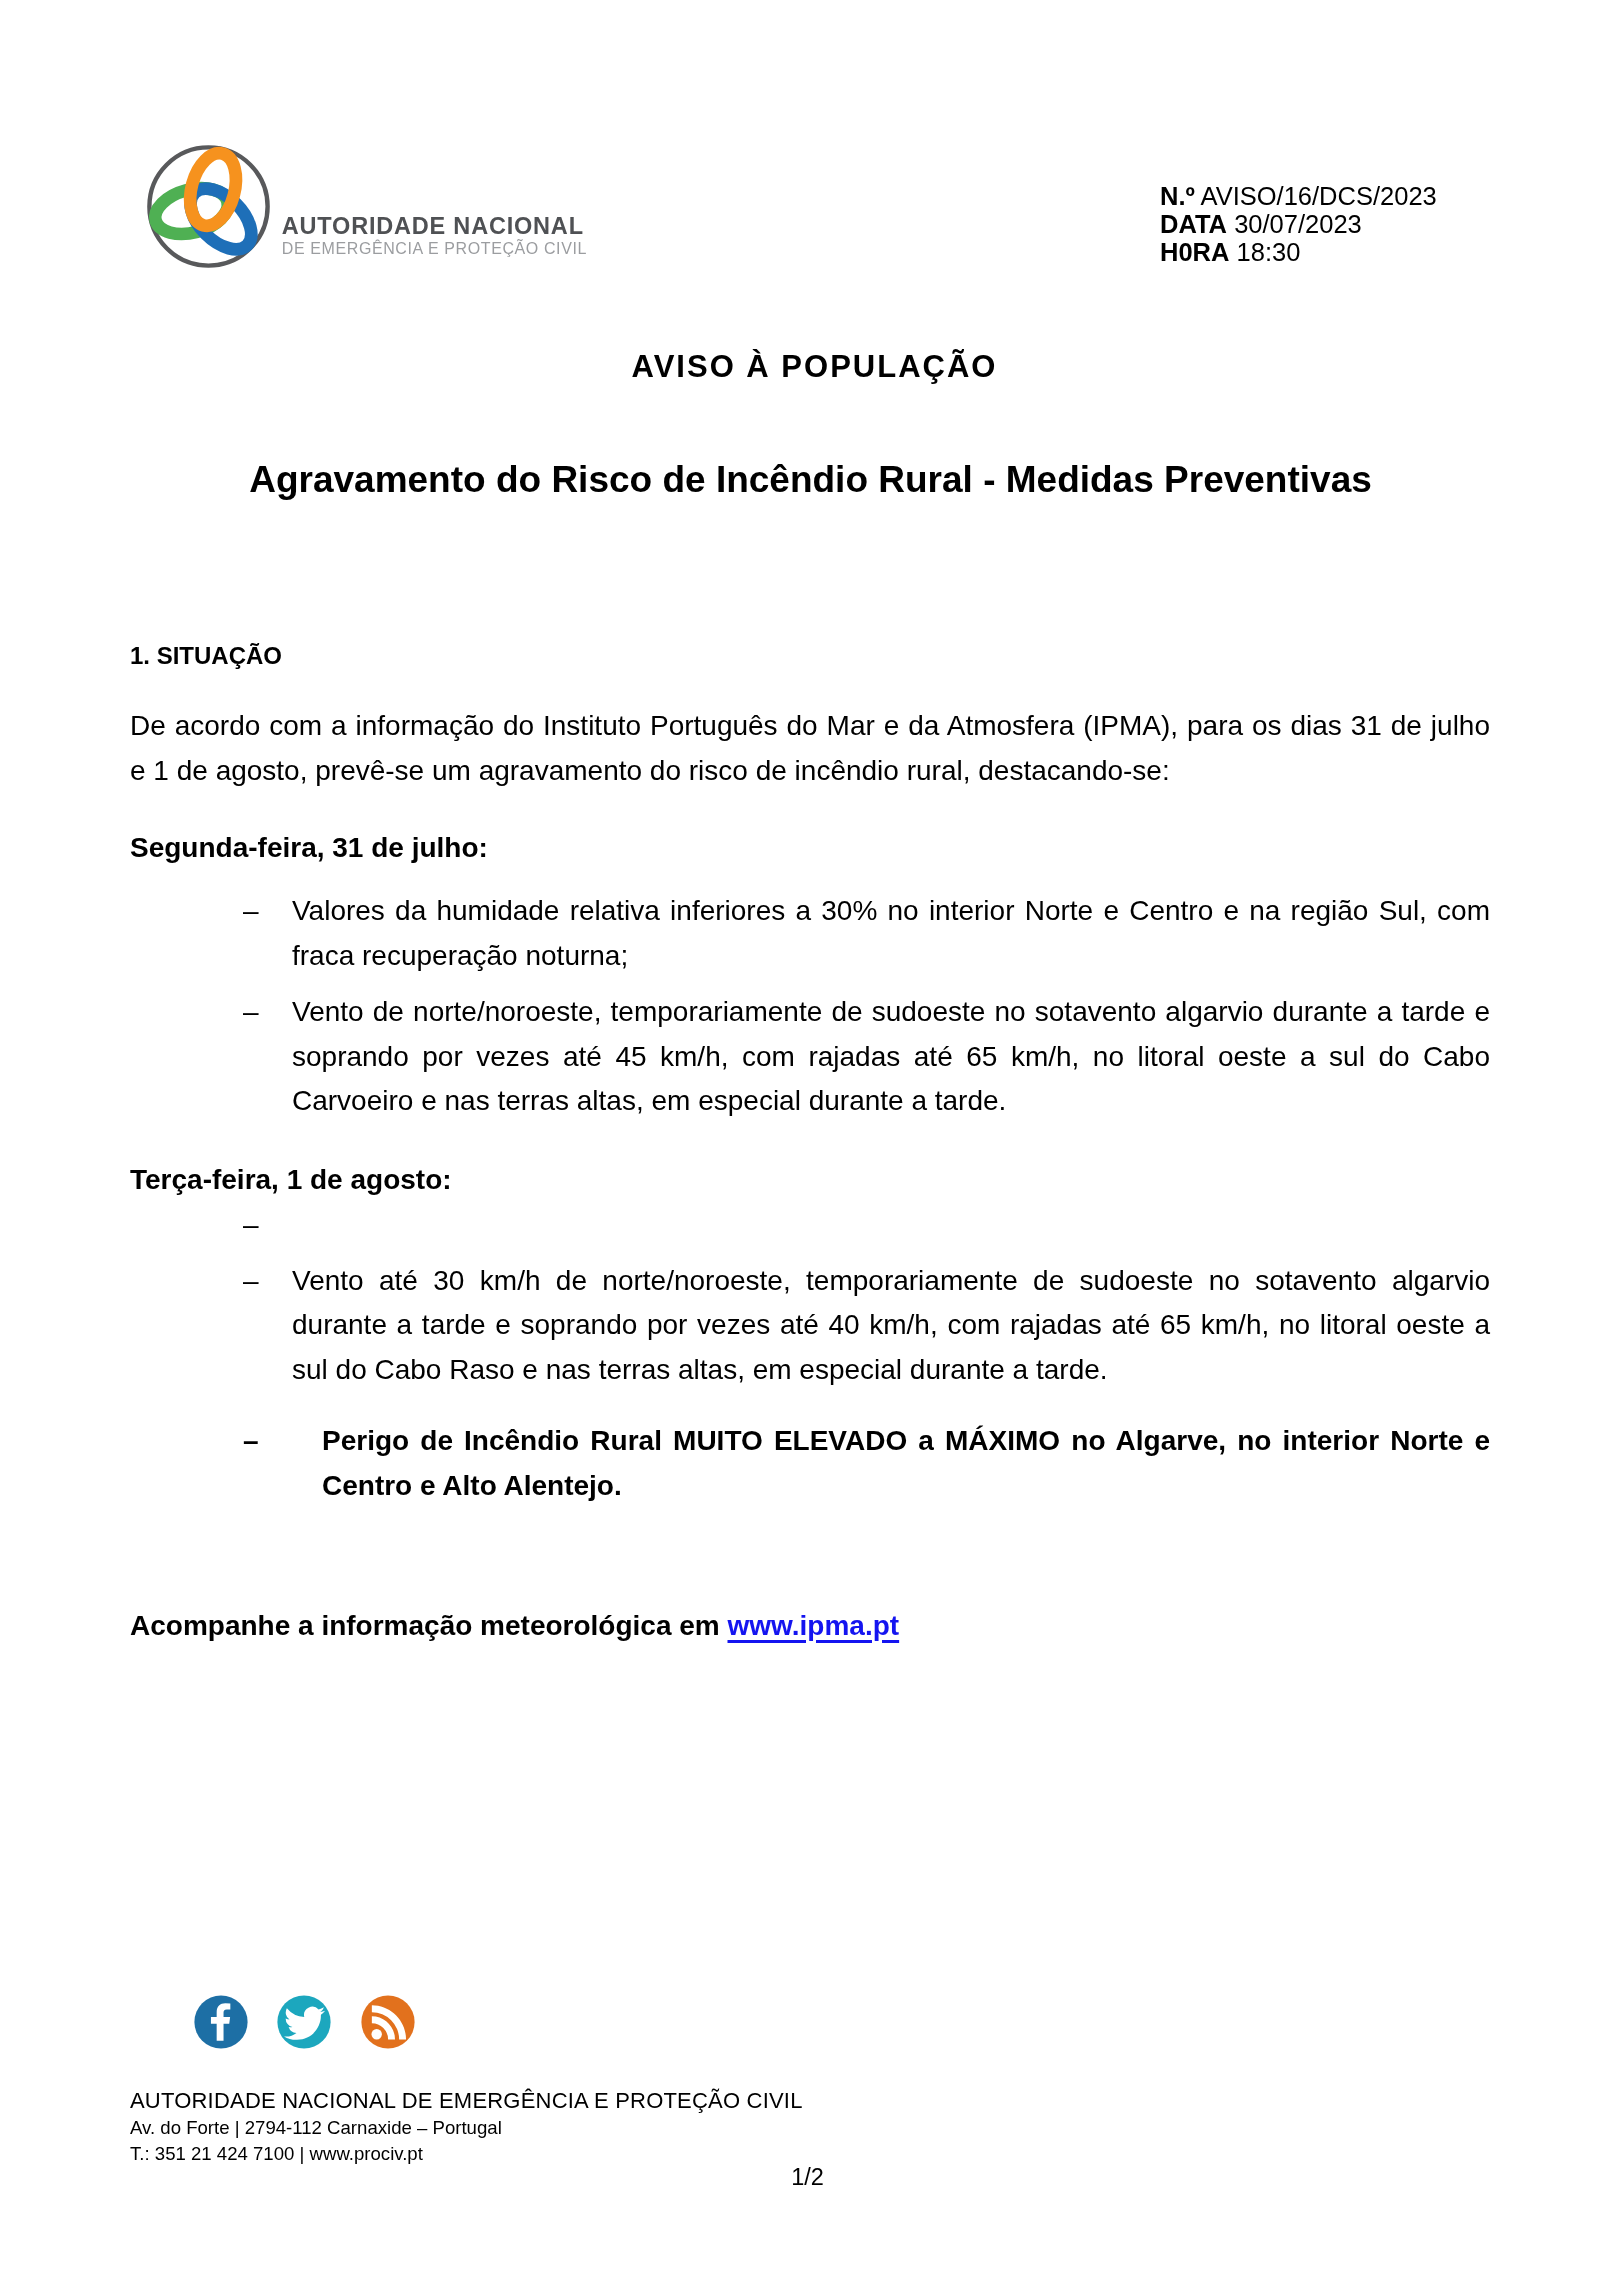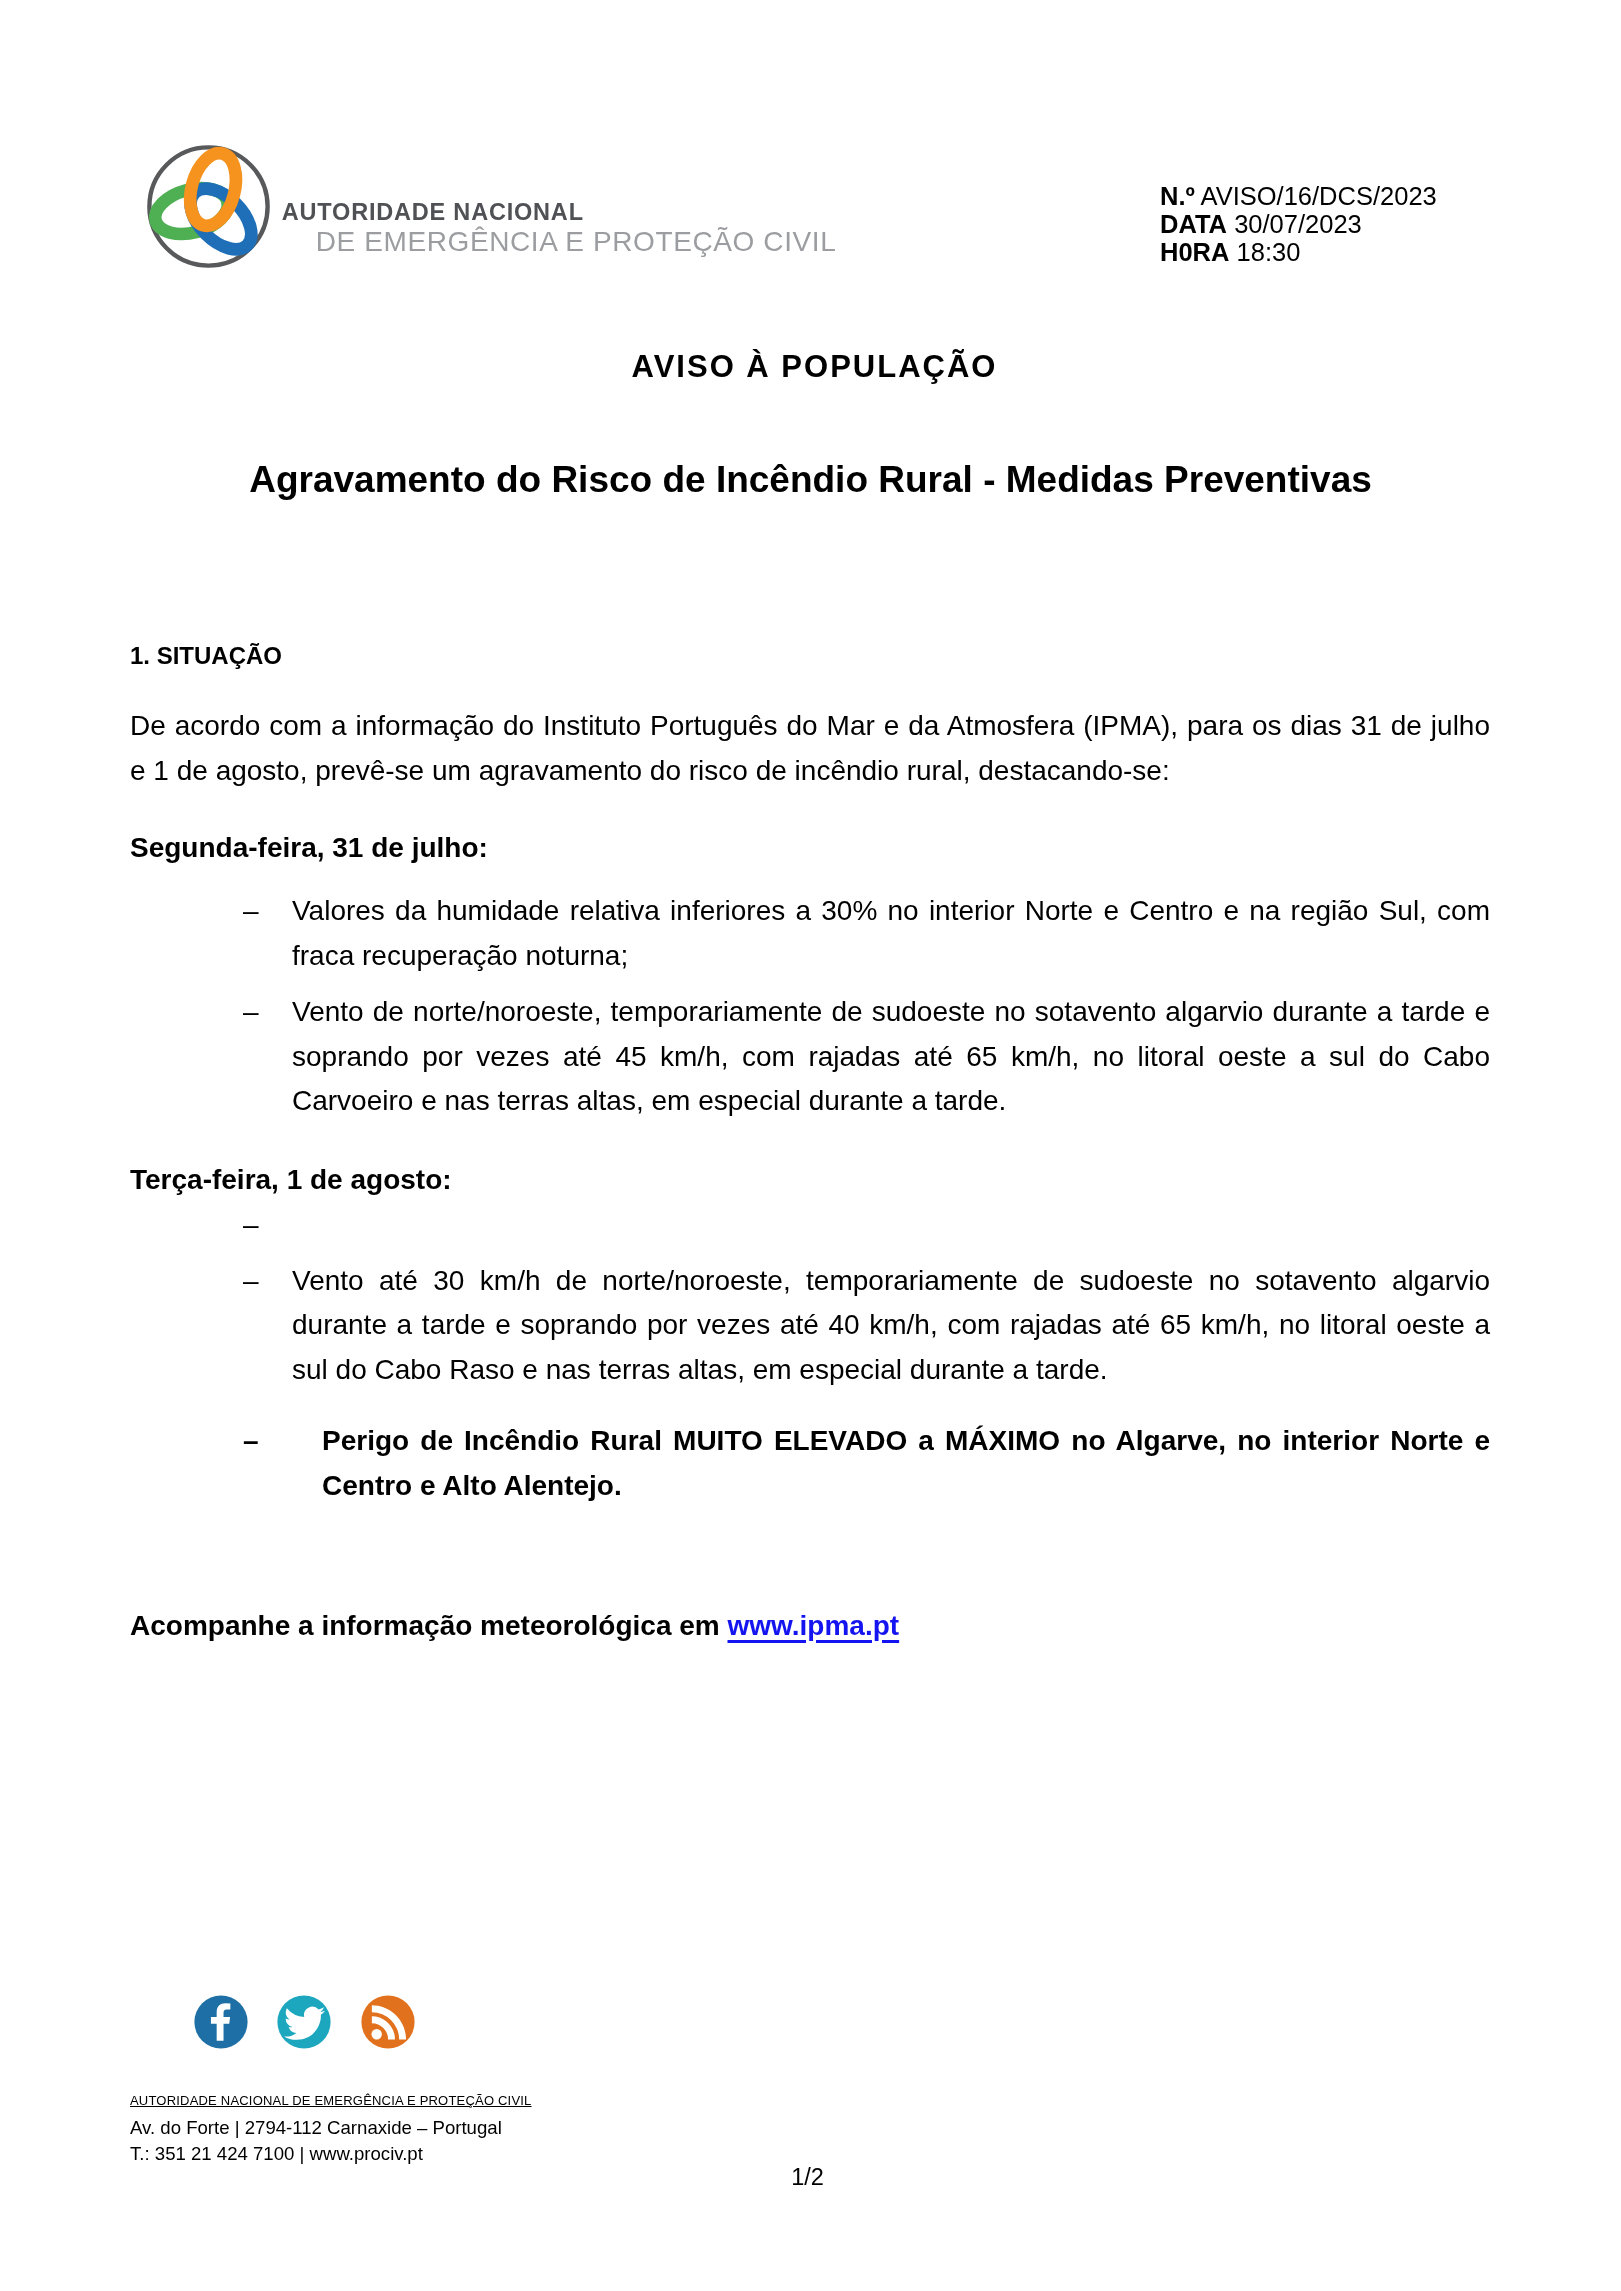--- a/index.html
+++ b/index.html
@@ -23,23 +23,22 @@
     display: flex;
     align-items: flex-end;
   }
   .logo-mark { width: 127px; height: 127px; flex: 0 0 127px; }
   .brand { margin-left: 9.8px; margin-bottom: 11.8px; line-height: 1.15; }
   .brand-1 {
     font-size: 23.5px; font-weight: 700; letter-spacing: 0.8px;
     color: #4f5154;
   }
   .brand-2 {
-    font-size: 28px; font-weight: 400; letter-spacing: 0.6px;
+    font-size: 16px; font-weight: 400; letter-spacing: 0.6px;
     color: #9b9da0;
-    margin-left: 34px;
   }
 
   .meta {
     position: absolute;
     left: 1160px;
     top: 182px;
     font-size: 25.5px;
     line-height: 28px;
     color: #000;
     white-space: nowrap;
@@ -102,21 +101,21 @@
   }
   .social svg { width: 56px; height: 56px; display: block; cursor: pointer; }
 
   
   .footer {
     position: absolute;
     left: 130px; top: 2088px;
     color: #000;
     line-height: 26.5px;
   }
-  .footer-line1 { font-size: 13px; letter-spacing: 0.2px; text-decoration: underline; }
+  .footer-line1 { font-size: 22px; letter-spacing: 0.2px; }
   .footer-line2, .footer-line3 { font-size: 18.6px; }
 
   .page-number {
     position: absolute;
     top: 2164px; left: 0; right: 6px;
     text-align: center;
     font-size: 23.5px;
     color: #000;
   }
 </style>

